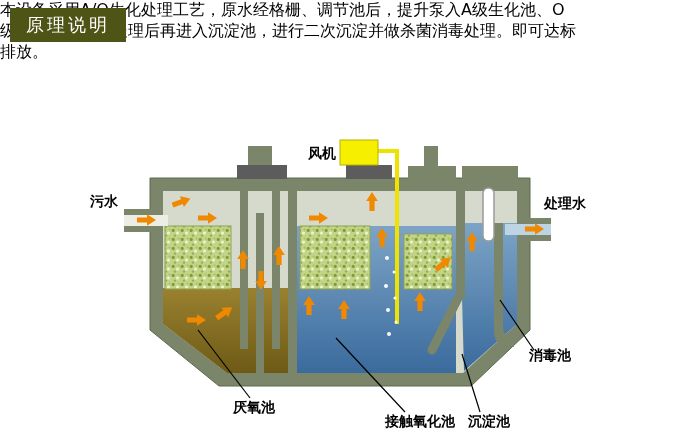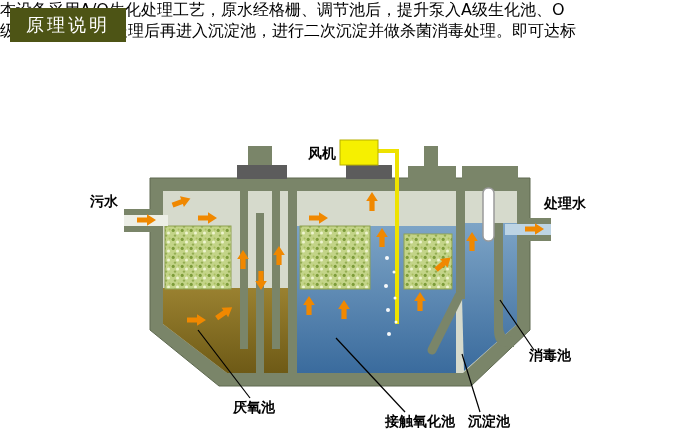--- a/index.html
+++ b/index.html
@@ -17,20 +17,21 @@
 <body>
 
 <div class="page">
 
   <div class="badge">原理说明</div>
 
   <p class="desc">
     </p>
     <div>本设备采用A/O生化处理工艺，原水经格栅、调节池后，提升泵入A级生化池、O</div>
     <div>级生化池。生化处理后再进入沉淀池，进行二次沉淀并做杀菌消毒处理。即可达标</div>
+    <div>排放。</div>
   <p></p>
 
   <svg width="700" height="292" viewBox="0 0 700 292">
     <defs>
       <pattern id="mediaPat" width="9" height="9" patternUnits="userSpaceOnUse">
         <rect width="9" height="9" fill="#c3d488"></rect>
         <circle cx="2.2" cy="2.4" r="1.6" fill="#7d9c3a"></circle>
         <circle cx="6.5" cy="5" r="1.5" fill="#eef4d0"></circle>
         <circle cx="4" cy="7.6" r="1.2" fill="#93ad52"></circle>
         <circle cx="7.6" cy="1.4" r="1" fill="#a9bf60"></circle>

